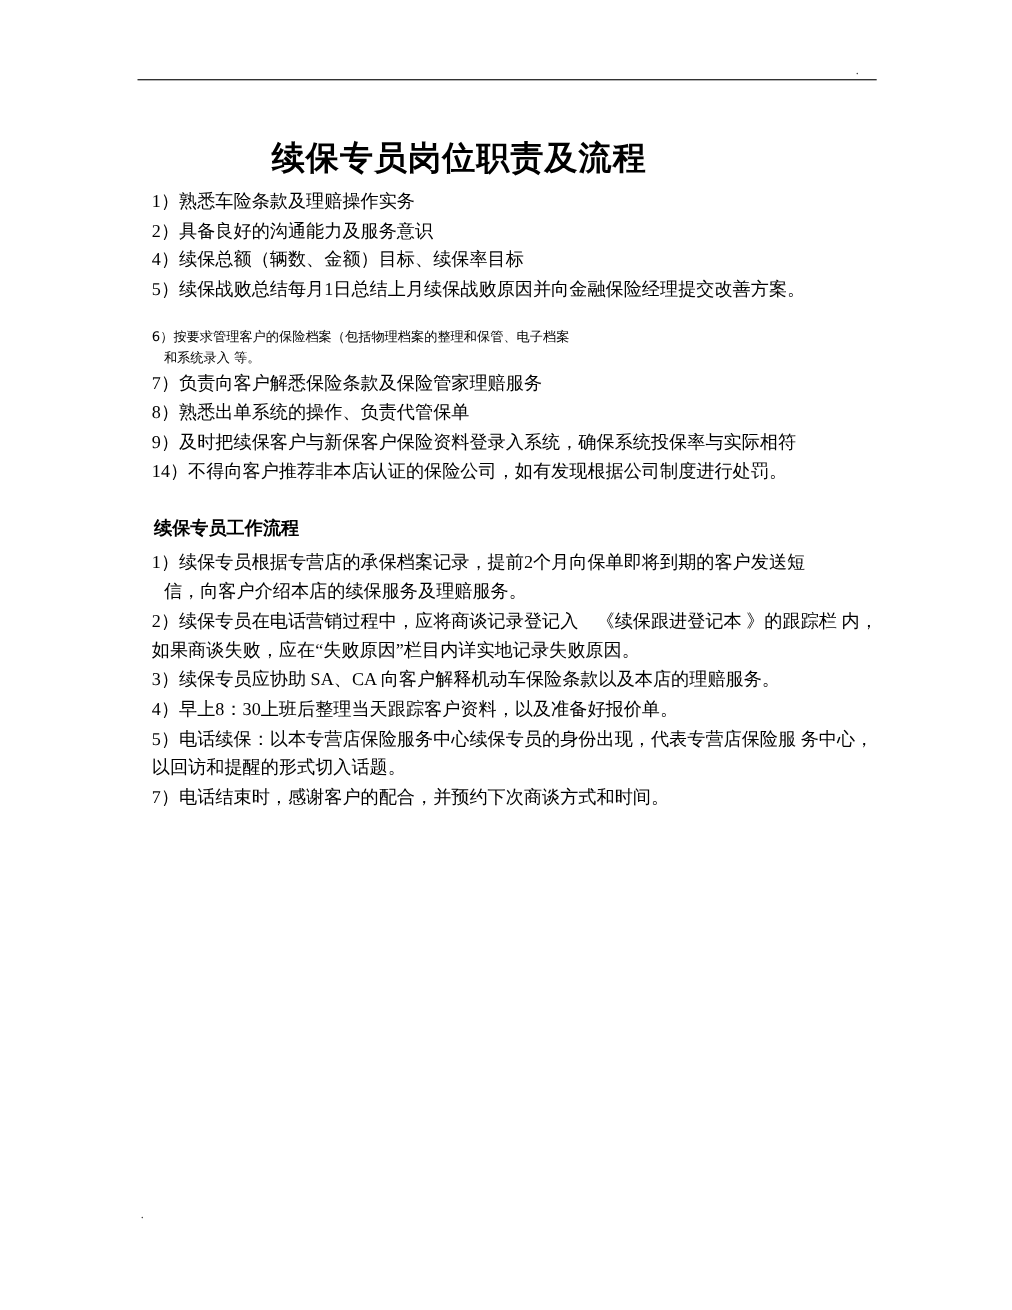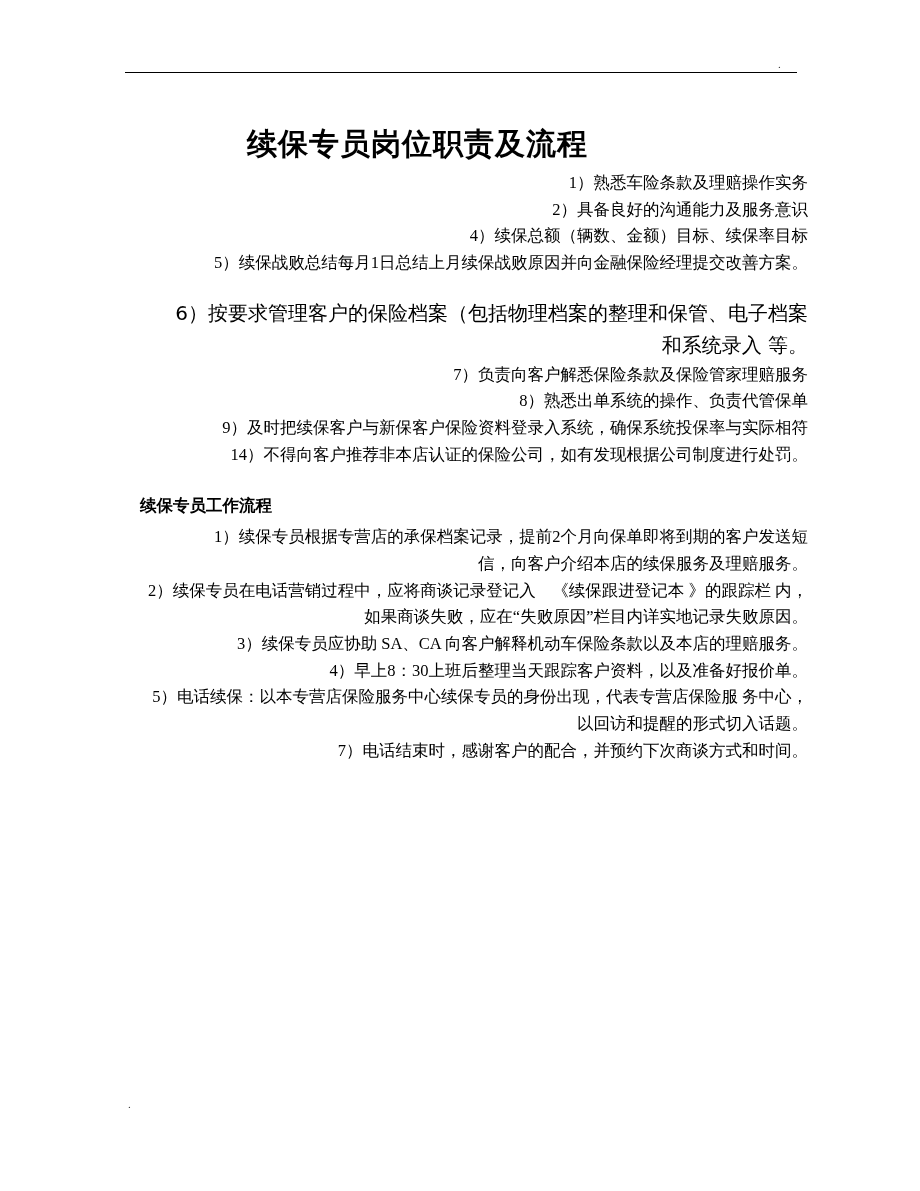--- a/index.html
+++ b/index.html
@@ -70,28 +70,28 @@
     line-height: 1.55;
   }
   .para {
     font-size: 16.5px;
     line-height: 1.62;
     margin: 0;
     padding-left: 10px;
     text-indent: 0;
     white-space: pre-wrap;
     word-break: break-word;
-    text-align: right;
   }
   .para.hang {
     padding-left: 0;
+    margin-left: 21px;
   }
   .para.bold-ish {
     font-family: "DejaVu Sans", "Liberation Sans", sans-serif;
-    font-size: 20px;
+    font-size: 12px;
   }
   .gap {
     height: 20px;
   }
   .block {
     margin-bottom: 0;
   }
   .sec2 {
     margin-top: 24px;
   }

